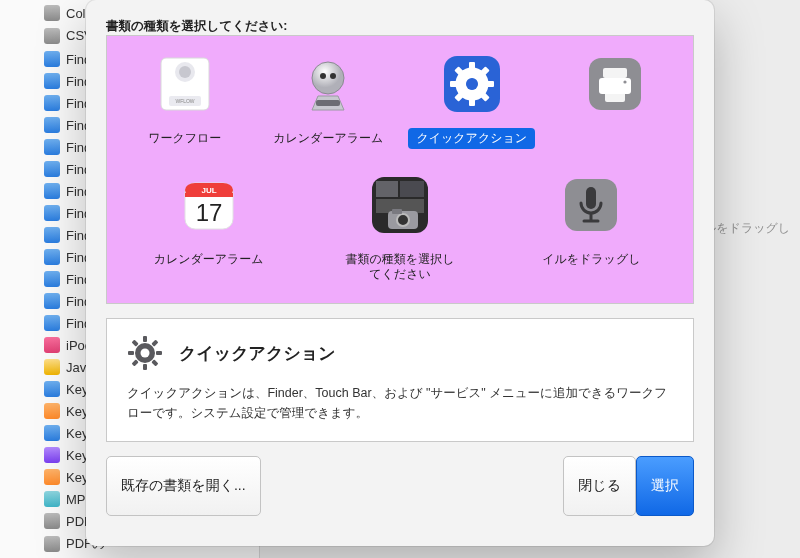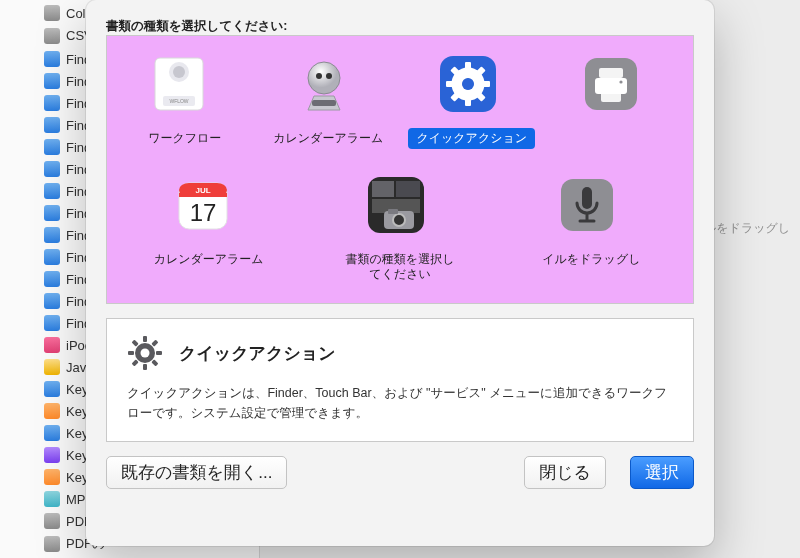--- a/index.html
+++ b/index.html
@@ -87,21 +87,21 @@
   }
   .row + .row { margin-top: 20px; }
   .tile {
     width: 136px;
     text-align: center;
     cursor: pointer;
   }
   .tile-icon-wrap {
     width: 72px; height: 72px;
     margin: 0 auto 8px auto;
-    display: flex; align-items: center; 
+    display: flex; align-items: center; justify-content: center;
   }
   .tile-label {
     font-size: 12px;
     line-height: 1.25;
     padding: 3px 8px;
     border-radius: 4px;
     display: inline-block;
   }
   .tile.selected .tile-label {
     background: #1068e6;
@@ -132,25 +132,25 @@
     padding-left: 2px;
   }
 
   .button-row {
     display: flex;
     margin-top: 14px;
     align-items: center;
   }
   button.mac {
     font: inherit;
-    font-size: 17px;
+    font-size: 14px;
     background: linear-gradient(#ffffff,#f1f1f1);
     border: 1px solid #c3c3c3;
     border-radius: 5px;
-    padding: 4px 14px;
+    padding: 20px 14px;
     cursor: pointer;
     color: #222;
   }
   button.mac.primary {
     background: linear-gradient(#4a9dff,#1068e6);
     border: 1px solid #0b59c9;
     color: #fff;
   }
   .spacer { flex: 1; }
 
@@ -408,16 +408,16 @@
         </svg>
       </span>
       <div class="detail-title">クイックアクション</div>
     </div>
     <div class="detail-text">クイックアクションは、Finder、Touch Bar、および "サービス" メニューに追加できるワークフローです。システム設定で管理できます。</div>
   </div>
 
   <div class="button-row">
     <button class="mac">既存の書類を開く...</button>
     <span class="spacer"></span>
-    <button class="mac" style="margin-right:24px;">閉じる</button>
+    <button class="mac" style="margin-right:0;">閉じる</button>
     <button class="mac primary">選択</button>
   </div>
 </div>
 
 </body></html>

